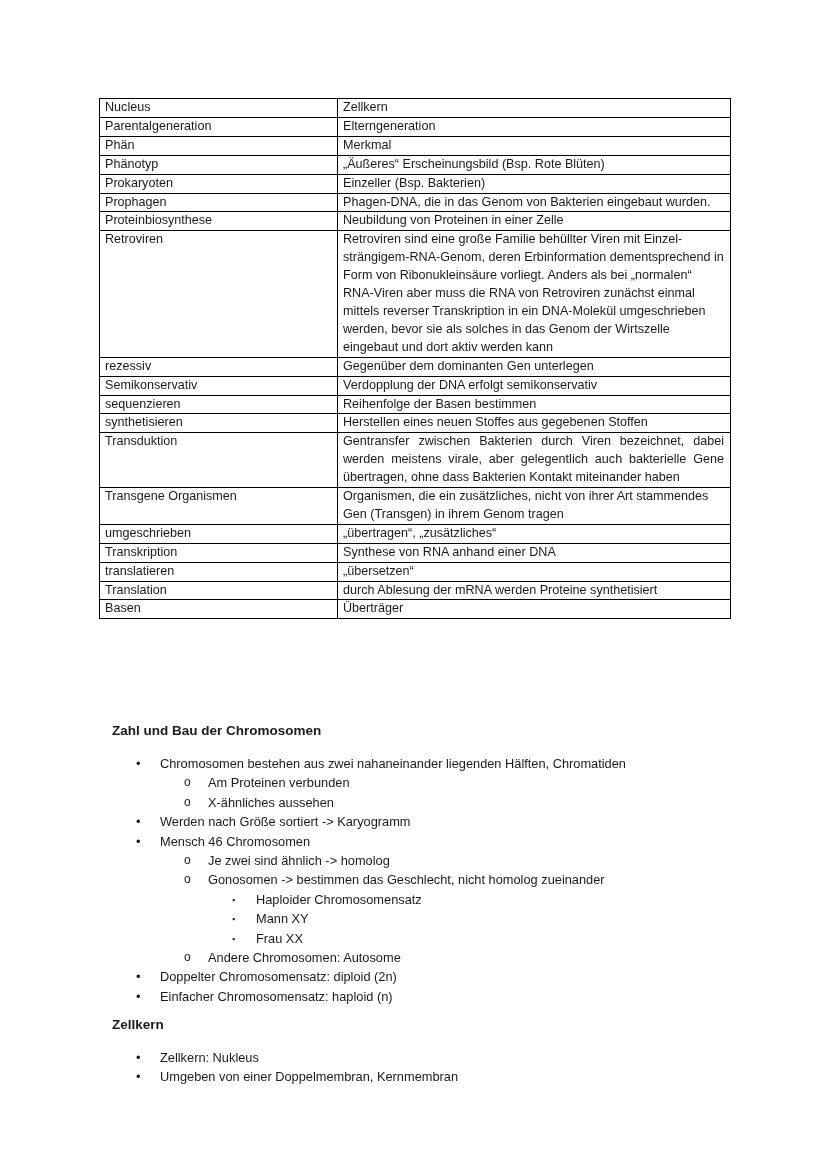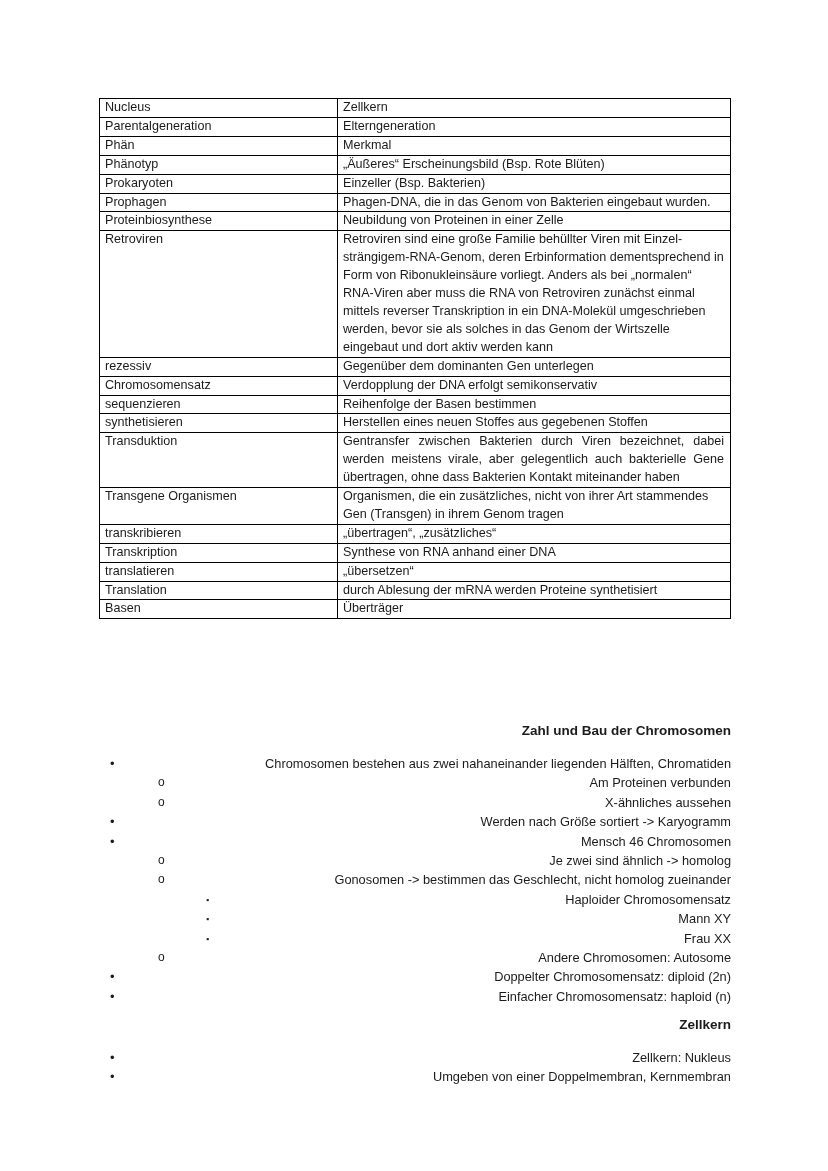--- a/index.html
+++ b/index.html
@@ -30,21 +30,21 @@
     line-height: 17.9px;
     padding: 0 6px 0 5px;
     vertical-align: top;
     word-wrap: break-word;
   }
   td.term { width: 226px; }
   td.def  {}
   td.def.justify { text-align: justify; margin-left: 28px; }
 
   
-  .section { position: absolute; left: 86px; width: 645px; text-align: right; }
+  .section { position: absolute; left: 112px; width: 645px; }
   .section-heading {
     font-size: 13.5px;
     font-weight: bold;
     line-height: 18px;
     margin: 0 0 14px 0;
     color: #1b1b1b;
   }
   #section-0 { top: 722px; }
   #section-1 { top: 1016px; }
 
@@ -94,41 +94,41 @@
         </tr>
         <tr>
           <td class="term">Retroviren</td>
           <td class="def">Retroviren sind eine große Familie behüllter Viren mit Einzel-strängigem-RNA-Genom, deren Erbinformation dementsprechend in Form von Ribonukleinsäure vorliegt. Anders als bei „normalen“ RNA-Viren aber muss die RNA von Retroviren zunächst einmal mittels reverser Transkription in ein DNA-Molekül umgeschrieben werden, bevor sie als solches in das Genom der Wirtszelle eingebaut und dort aktiv werden kann</td>
         </tr>
         <tr>
           <td class="term">rezessiv</td>
           <td class="def">Gegenüber dem dominanten Gen unterlegen</td>
         </tr>
         <tr>
-          <td class="term">Chromosomensatz</td>
+          <td class="term">Semikonservativ</td>
           <td class="def">Verdopplung der DNA erfolgt semikonservativ</td>
         </tr>
         <tr>
           <td class="term">sequenzieren</td>
           <td class="def">Reihenfolge der Basen bestimmen</td>
         </tr>
         <tr>
           <td class="term">synthetisieren</td>
           <td class="def">Herstellen eines neuen Stoffes aus gegebenen Stoffen</td>
         </tr>
         <tr>
           <td class="term">Transduktion</td>
           <td class="def justify">Gentransfer zwischen Bakterien durch Viren bezeichnet, dabei werden meistens virale, aber gelegentlich auch bakterielle Gene übertragen, ohne dass Bakterien Kontakt miteinander haben</td>
         </tr>
         <tr>
           <td class="term">Transgene Organismen</td>
           <td class="def">Organismen, die ein zusätzliches, nicht von ihrer Art stammendes Gen (Transgen) in ihrem Genom tragen</td>
         </tr>
         <tr>
-          <td class="term">transkribieren</td>
+          <td class="term">umgeschrieben</td>
           <td class="def">„übertragen“, „zusätzliches“</td>
         </tr>
         <tr>
           <td class="term">Transkription</td>
           <td class="def">Synthese von RNA anhand einer DNA</td>
         </tr>
         <tr>
           <td class="term">translatieren</td>
           <td class="def">„übersetzen“</td>
         </tr>

